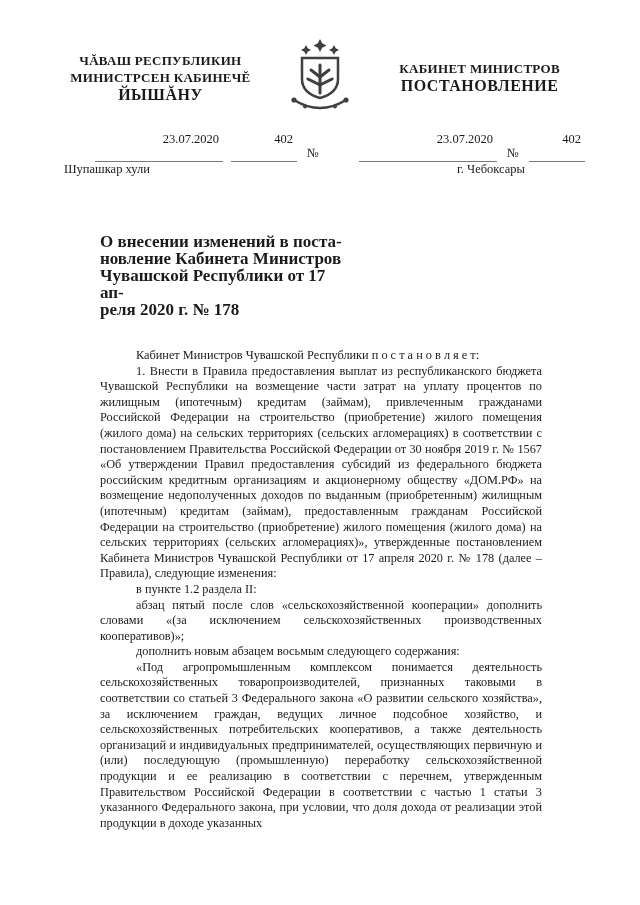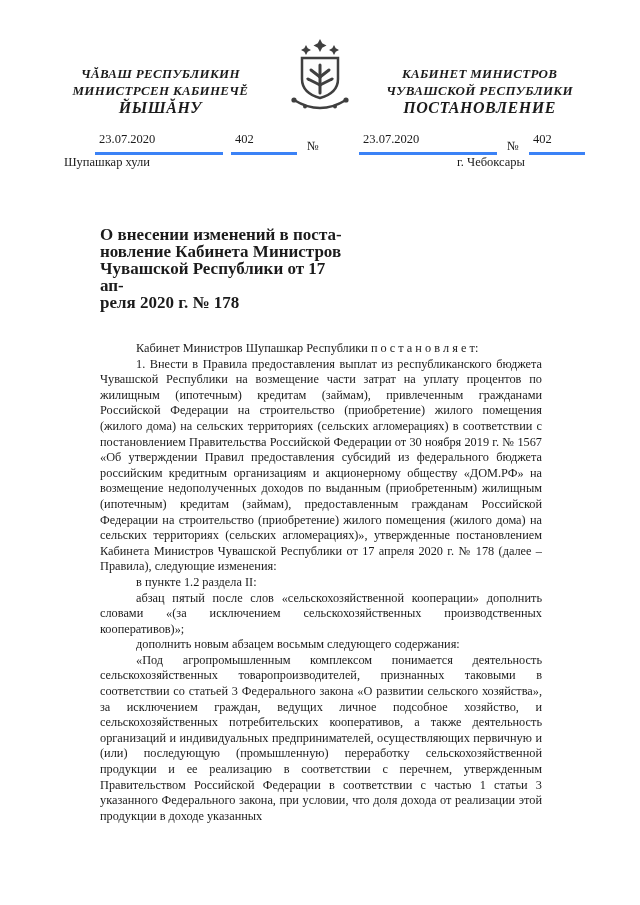--- a/index.html
+++ b/index.html
@@ -11,23 +11,22 @@
     font-family: "Liberation Serif", serif;
     color: #1b1b1b;
     overflow: hidden;
     box-sizing: border-box;
   }
 
   
   .header {
     display: flex;
     justify-content: space-between;
-    align-items: flex-end;
+    align-items: center;
     padding: 38px 45px 0 45px;
-    font-style: italic;
   }
   .header-col {
     width: 235px;
     text-align: center;
     font-weight: bold;
     font-size: 13px;
     line-height: 17px;
     letter-spacing: .3px;
   }
   .header-col .doc-type {
@@ -44,24 +43,24 @@
   
   .meta-row {
     display: flex;
     justify-content: space-between;
     padding: 0 55px 0 95px;
     margin-top: 16px;
     font-size: 12.5px;
   }
   .meta-group { display: inline-flex; align-items: flex-end; gap: 8px; }
   .u-line {
-    border-bottom: 3px solid #3b82f6;
+    border-bottom: 1px solid #3b82f6;
     display: inline-block;
-    text-align: left;
-    padding: 0 4px 5px 4px;
+    text-align: right;
+    padding: 0 4px 14px 4px;
   }
   .u-date-l  { min-width: 120px; }
   .u-num-l   { min-width: 58px; }
   .u-date-r  { min-width: 130px; }
   .u-num-r   { min-width: 48px; }
   .no-sign   { padding: 0 2px 1px 2px; }
 
   .place-row {
     display: flex;
     justify-content: space-between;
@@ -127,21 +126,20 @@
           <circle cx="9" cy="62" r="2.6" fill="#3f3f3f"></circle>
           <circle cx="61" cy="62" r="2.6" fill="#3f3f3f"></circle>
           <circle cx="20" cy="68.5" r="2" fill="#3f3f3f"></circle>
           <circle cx="50" cy="68.5" r="2" fill="#3f3f3f"></circle>
         </svg>
       </span>
     </div>
 
     <div class="header-col">
       <div>КАБИНЕТ МИНИСТРОВ</div>
-      <div>ЧУВАШСКОЙ РЕСПУБЛИКИ</div>
       <div class="doc-type">ПОСТАНОВЛЕНИЕ</div>
     </div>
   </div>
 
   <div class="meta-row">
     <span class="meta-group">
       <span class="u-line u-date-l">23.07.2020</span>
       <span class="u-line u-num-l">402</span>
       <span class="no-sign">№</span>
     </span>
@@ -156,21 +154,21 @@
     <span>Шупашкар хули</span>
     <span>г. Чебоксары</span>
   </div>
 
   <div class="doc-title">О внесении изменений в поста-
 новление Кабинета Министров
 Чувашской Республики от 17 ап-
 реля 2020 г. № 178</div>
 
   <div class="doc-body">
-    <p>Кабинет Министров Шупашкар Республики  п о с т а н о в л я е т:</p>
+    <p>Кабинет Министров Чувашской Республики  п о с т а н о в л я е т:</p>
     <p>1. Внести в Правила предоставления выплат из республиканского бюджета Чувашской Республики на возмещение части затрат на уплату процентов по жилищным (ипотечным) кредитам (займам), привлеченным гражданами Российской Федерации на строительство (приобретение) жилого помещения (жилого дома) на сельских территориях (сельских агломерациях) в соответствии с постановлением Правительства Российской Федерации от 30 ноября 2019 г. № 1567 «Об утверждении Правил предоставления субсидий из федерального бюджета российским кредитным организациям и акционерному обществу «ДОМ.РФ» на возмещение недополученных доходов по выданным (приобретенным) жилищным (ипотечным) кредитам (займам), предоставленным гражданам Российской Федерации на строительство (приобретение) жилого помещения (жилого дома) на сельских территориях (сельских агломерациях)», утвержденные постановлением Кабинета Министров Чувашской Республики от 17 апреля 2020 г. № 178 (далее – Правила), следующие изменения:</p>
     <p>в пункте 1.2 раздела II:</p>
     <p>абзац пятый после слов «сельскохозяйственной кооперации» дополнить словами «(за исключением сельскохозяйственных производственных кооперативов)»;</p>
     <p>дополнить новым абзацем восьмым следующего содержания:</p>
     <p>«Под агропромышленным комплексом понимается деятельность сельскохозяйственных товаропроизводителей, признанных таковыми в соответствии со статьей 3 Федерального закона «О развитии сельского хозяйства», за исключением граждан, ведущих личное подсобное хозяйство, и сельскохозяйственных потребительских кооперативов, а также деятельность организаций и индивидуальных предпринимателей, осуществляющих первичную и (или) последующую (промышленную) переработку сельскохозяйственной продукции и ее реализацию в соответствии с перечнем, утвержденным Правительством Российской Федерации в соответствии с частью 1 статьи 3 указанного Федерального закона, при условии, что доля дохода от реализации этой продукции в доходе указанных</p>
   </div>
 
 </div>
 
 </body></html>

